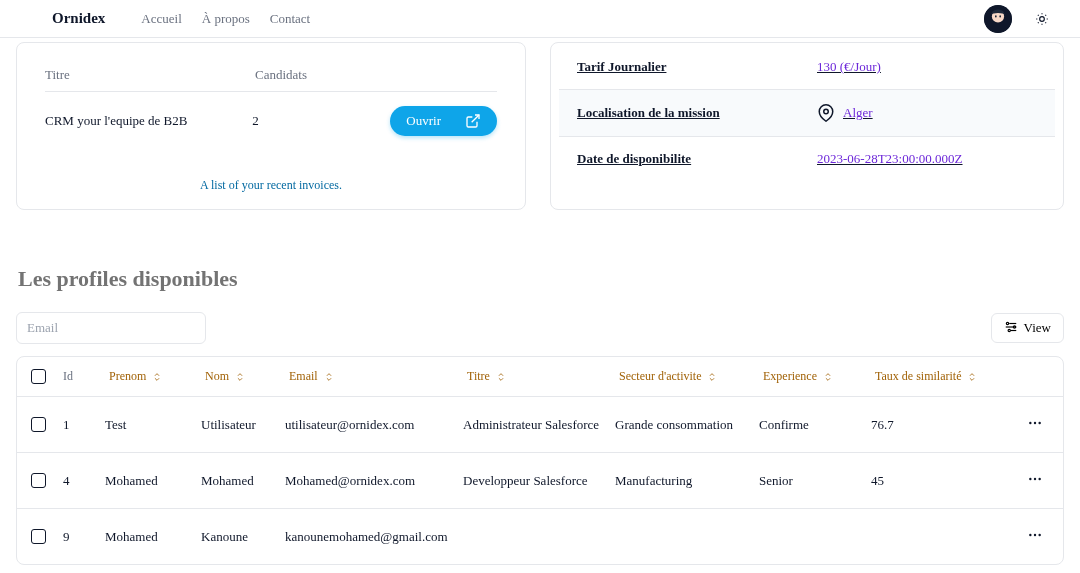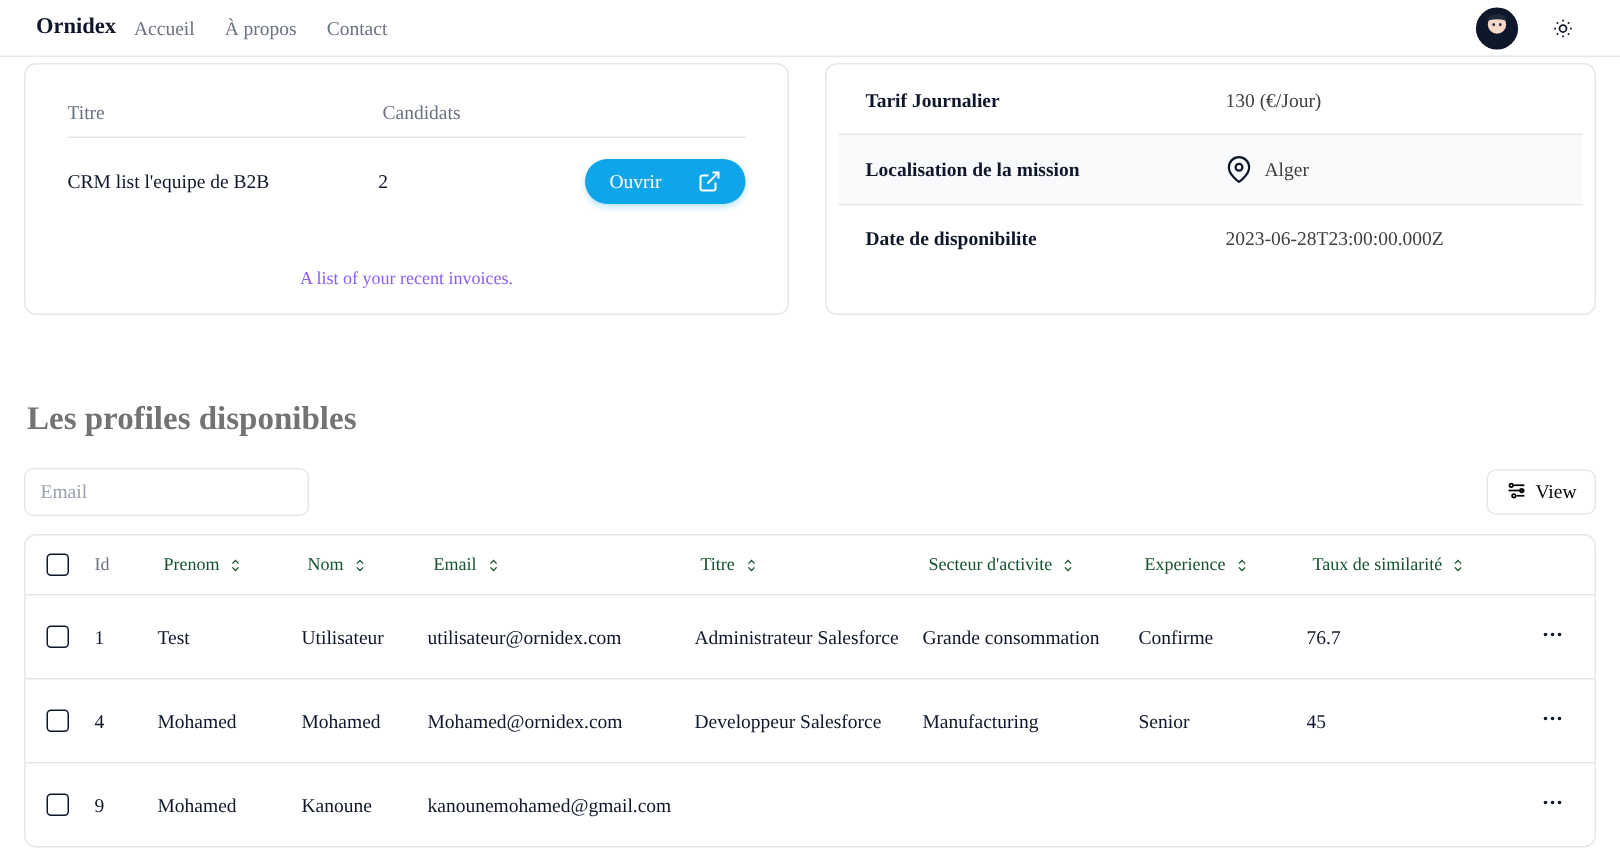--- a/index.html
+++ b/index.html
@@ -12,21 +12,21 @@
       overflow: hidden;
     }
     .header {
       display: flex;
       align-items: center;
       justify-content: space-between;
       padding: 8px 24px;
       border-bottom: 1px solid #e5e7eb;
       height: 38px;
     }
-    .header-left { display: flex; align-items: center; gap: 12px; }
+    .header-left { display: flex; align-items: center; gap: 36px; margin-left: 28px; }
     .logo { font-weight: 700; font-size: 15px; color: #0f172a; }
     .nav { display: flex; gap: 20px; }
     .nav-link { color: #6b7280; font-size: 13px; text-decoration: none; cursor: pointer; font-family: Liberation Serif, serif; }
     .header-right { display: flex; align-items: center; gap: 16px; }
     .avatar {
       width: 28px; height: 28px; border-radius: 50%;
       background: #1e293b; display: flex; align-items: center; justify-content: center;
       overflow: hidden;
     }
     .avatar svg { width: 100%; height: 100%; }
@@ -34,42 +34,42 @@
       width: 28px; height: 28px; border: none; background: none; cursor: pointer;
       display: flex; align-items: center; justify-content: center;
     }
     .content { padding: 0 16px; }
     .cards-row { display: flex; gap: 24px; margin-top: 4px; }
     .card {
       border: 1px solid #e5e7eb; border-radius: 8px; padding: 16px 28px;
       background: #fff;
     }
     .card-left { width: 510px; }
-    .card-right { flex: 1; }
+    .card-right { flex: 1; text-decoration: underline; }
     .tbl-head { display: flex; font-size: 13px; color: #6b7280; padding: 8px 0; }
     .tbl-head .c1 { width: 210px; }
     .tbl-row { display: flex; align-items: center; border-top: 1px solid #e5e7eb; padding: 14px 0; font-size: 13px; }
     .tbl-row .c1 { width: 210px; }
     .tbl-row .c2 { width: 140px; }
     .tbl-row .c3 { flex: 1; display: flex; justify-content: flex-end; }
     .open-btn {
       background: #0ea5e9; color: #fff; border: none; border-radius: 999px;
       padding: 7px 16px; font-size: 13px; font-family: inherit; cursor: pointer;
       display: flex; align-items: center; gap: 24px;
       box-shadow: 0 2px 4px rgba(14,165,233,0.3);
     }
-    .caption { text-align: center; color: #8b5cf6; font-size: 12px; margin-top: 28px; }
+    .caption { text-align: center; color: #0369a1; font-size: 12px; margin-top: 28px; }
     .info-row {
       display: flex; align-items: center; padding: 14px 18px; font-size: 13px;
       border-top: 1px solid #e5e7eb;
     }
     .info-row:first-child { border-top: none; }
     .info-row.alt { background: #f8fafc; }
     .info-label { width: 240px; font-weight: 700; color: #0f172a; }
-    .info-value { color: #404040; display: flex; align-items: center; gap: 8px; }
+    .info-value { color: #6d28d9; display: flex; align-items: center; gap: 8px; }
     
     .section-title { font-size: 22px; font-weight: 700; color: #737373; margin: 56px 0 20px 2px; }
     
     .toolbar { display: flex; justify-content: space-between; align-items: center; margin-bottom: 12px; }
     .email-input {
       width: 190px; padding: 7px 10px; border: 1px solid #e5e7eb; border-radius: 6px;
       font-family: inherit; font-size: 13px; color: #374151;
     }
     .email-input::placeholder { color: #9ca3af; }
     .view-btn {
@@ -87,21 +87,21 @@
     .col-prenom { width: 96px; }
     .col-nom { width: 84px; }
     .col-email { width: 178px; }
     .col-titre { width: 152px; }
     .col-secteur { width: 144px; }
     .col-exp { width: 112px; }
     .col-taux { width: 120px; }
     .col-actions { flex: 1; display: flex; justify-content: flex-end; }
     .sort-btn {
       display: inline-flex; align-items: center; gap: 6px; background: none; border: none;
-      font-family: inherit; font-size: 12px; color: #14532d; cursor: pointer; padding: 2px 4px; border-radius: 4px;
+      font-family: inherit; font-size: 12px; color: #a16207; cursor: pointer; padding: 2px 4px; border-radius: 4px;
     }
     .checkbox {
       width: 15px; height: 15px; border: 1.5px solid #0f172a; border-radius: 3px; cursor: pointer; background: #fff;
     }
     .row-menu { cursor: pointer; padding: 2px 6px; border-radius: 4px; background: none; border: none; }
     .icon-sm { width: 14px; height: 14px; }
     .icon-xs { width: 10px; height: 10px; }
   </style>
 </head>
 <body>
@@ -142,21 +142,21 @@
 </div>
 
 <div class="content">
   <div class="cards-row">
     <div class="card card-left">
       <div class="tbl-head">
         <div class="c1">Titre</div>
         <div>Candidats</div>
       </div>
       <div class="tbl-row">
-        <div class="c1">CRM list l'equipe de B2B</div>
+        <div class="c1">CRM your l'equipe de B2B</div>
         <div class="c2">2</div>
         <div class="c3">
           <button class="open-btn">
             <span>Ouvrir</span>
             <svg width="16" height="16" viewBox="0 0 24 24" fill="none" stroke="#fff" stroke-width="2">
                 <path d="M18 13v6a2 2 0 0 1-2 2H5a2 2 0 0 1-2-2V8a2 2 0 0 1 2-2h6"></path>
                 <polyline points="15 3 21 3 21 9"></polyline>
                 <line x1="10" y1="14" x2="21" y2="3"></line>
               </svg>
           </button>

